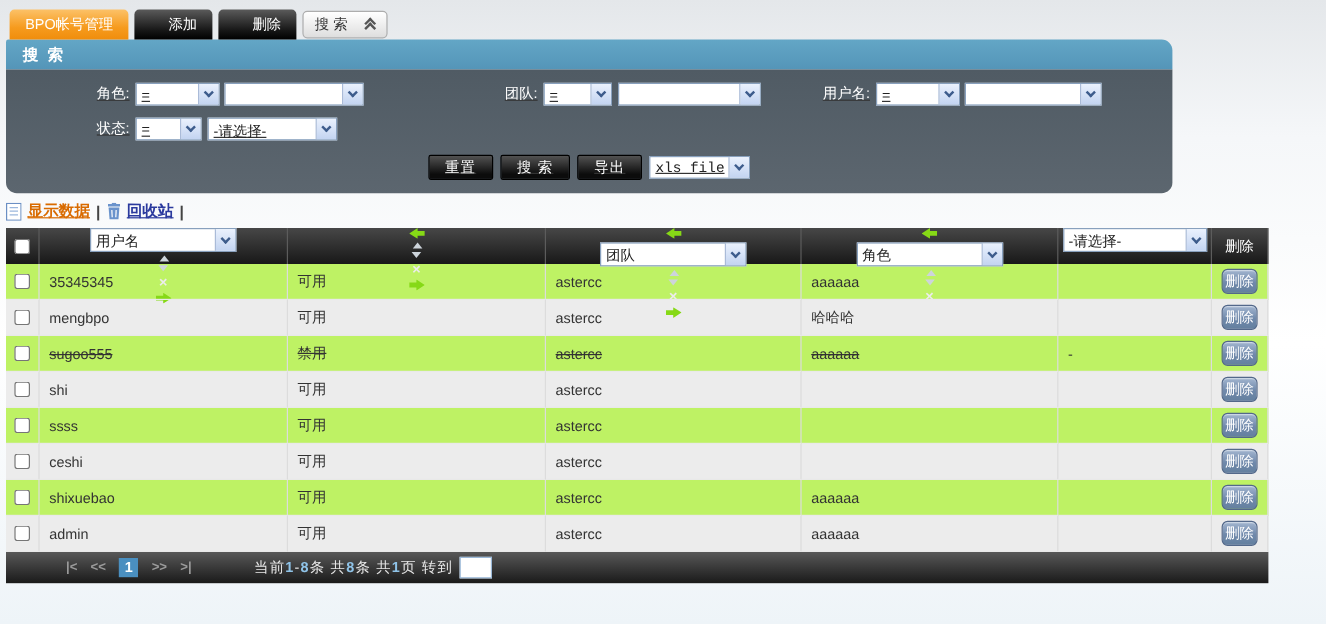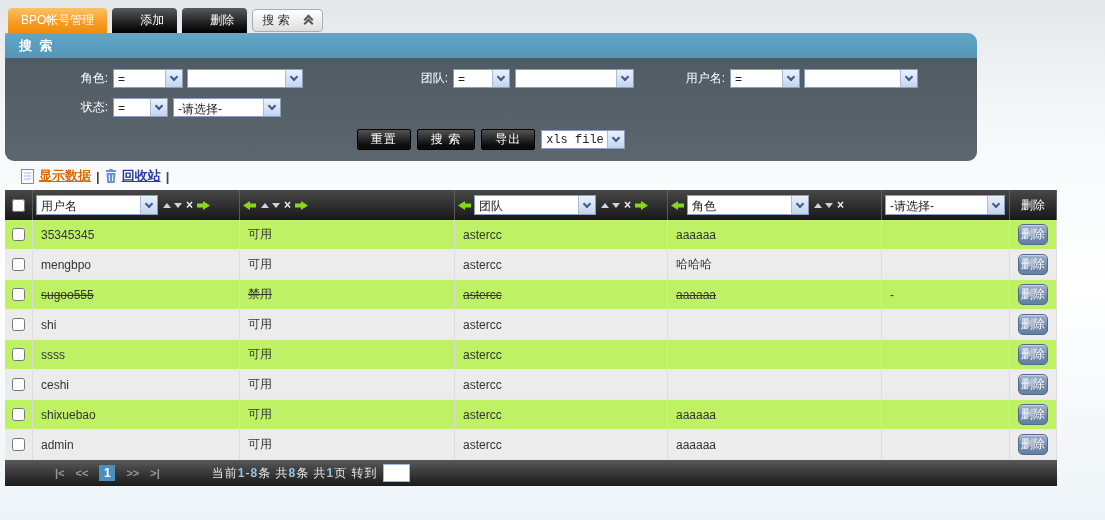--- a/index.html
+++ b/index.html
@@ -21,21 +21,21 @@
   .dchev { display:inline-block; width:9px; height:10px; position:relative; }
   .dchev::before,.dchev::after { content:""; position:absolute; left:1px; width:5px; height:5px;
          border-left:2px solid #555; border-top:2px solid #555; transform:rotate(45deg); }
   .dchev::before { top:0; } .dchev::after { top:4px; }
   
   .panel { margin-left:5px; width:972px; }
   .panel-header { height:25px; line-height:25px; background:linear-gradient(#63a6c6,#5495b8);
          color:#fff; font-weight:bold; font-size:13px; padding-left:14px; letter-spacing:2px;
          border-radius:2px 9px 0 0; }
   .panel-body { background:linear-gradient(#505b64,#5c666f); border-radius:0 0 9px 9px;
-         padding:8px 0 11px 0; }
+         padding:8px 0 11px 0;text-decoration:underline; }
   .form-row { display:flex; align-items:center; height:24px; }
   .fgroup { display:flex; align-items:center; }
   .flabel { text-align:right; color:#fff; padding-right:5px; white-space:nowrap; }
   .g1 .flabel { width:108px; } .g2 .flabel { width:150px; } .g3 .flabel { width:96px; }
   .sel { height:19px; border:1px solid #88a0bd; background:#fff; display:flex; align-items:stretch; cursor:pointer; }
   .sel-text { flex:1; padding:2px 3px 0 4px; font-size:12px; color:#222; overflow:hidden; white-space:nowrap; }
   .sel-arrow { width:17px; background:linear-gradient(#eaf1fd,#c3d4f1); border-left:1px solid #aabbd8;
          display:flex; align-items:center; justify-content:center; }
   .chev { width:8px; height:8px; position:relative; }
   .chev::before { content:""; position:absolute; left:1px; top:0; width:4px; height:4px;
@@ -43,28 +43,28 @@
   .w-op { width:70px; margin-right:4px; } .w-op2 { width:57px; margin-right:5px; }
   .w-ops { width:55px; margin-right:5px; }
   .w-val1 { width:116px; } .w-val2 { width:119px; } .w-val3 { width:114px; } .w-vals { width:108px; }
   .row2 { margin-top:5px; }
   .btn-row { display:flex; justify-content:center; align-items:center; gap:6px; margin-top:9px; height:22px; }
   .dark-btn { height:21px; padding:0 13px; background:linear-gradient(#525252,#0c0c0c 80%);
          border:1px solid #000; border-radius:2px; color:#fff; font-size:12px; cursor:pointer;
          letter-spacing:1px; }
   .xls-sel { width:84px; font-family:"Liberation Mono","DejaVu Sans Mono",monospace; }
   
-  .links-row { display:flex; align-items:center; gap:5px; margin:6px 0 5px 21px; font-size:13px; font-weight:bold; }
+  .links-row { display:flex; align-items:center; gap:5px; margin:6px 0 5px 5px; font-size:13px; font-weight:bold; }
   .link-orange { color:#d96b00; text-decoration:underline; cursor:pointer; }
   .link-navy { color:#2b3a9e; text-decoration:underline; cursor:pointer; }
   .link-sep { color:#444; font-weight:bold; }
   
   .grid { margin-left:5px; width:1052px; }
   .grid-header { display:flex; height:30px; background:linear-gradient(#474747,#181818); }
-  .hcell { display:flex; align-items:center; gap:3px; padding:0 3px; border-right:1px solid #5c5c5c; }
+  .hcell { display:flex; align-items:center; gap:3px; padding:0 3px; border-right:1px solid #5c5c5c;flex-direction:column; }
   .c-check { width:28px; justify-content:center; padding:0; }
   .c-user { width:207px; } .c-status { width:215px; } .c-team { width:213px; }
   .c-role { width:214px; } .c-extra { width:128px; } .c-del { width:47px; justify-content:center; }
   .hsel { width:122px; height:20px; } .hsel-wide { width:120px; height:20px; }
   .tri-up { width:0; height:0; border-left:4px solid transparent; border-right:4px solid transparent;
          border-bottom:5px solid #cdd4db; margin-left:2px; }
   .tri-down { width:0; height:0; border-left:4px solid transparent; border-right:4px solid transparent;
          border-top:5px solid #cdd4db; }
   .x-icon { color:#ececec; font-weight:bold; font-size:12px; line-height:1; margin:0 1px; }
   .garr { display:flex; align-items:center; }

